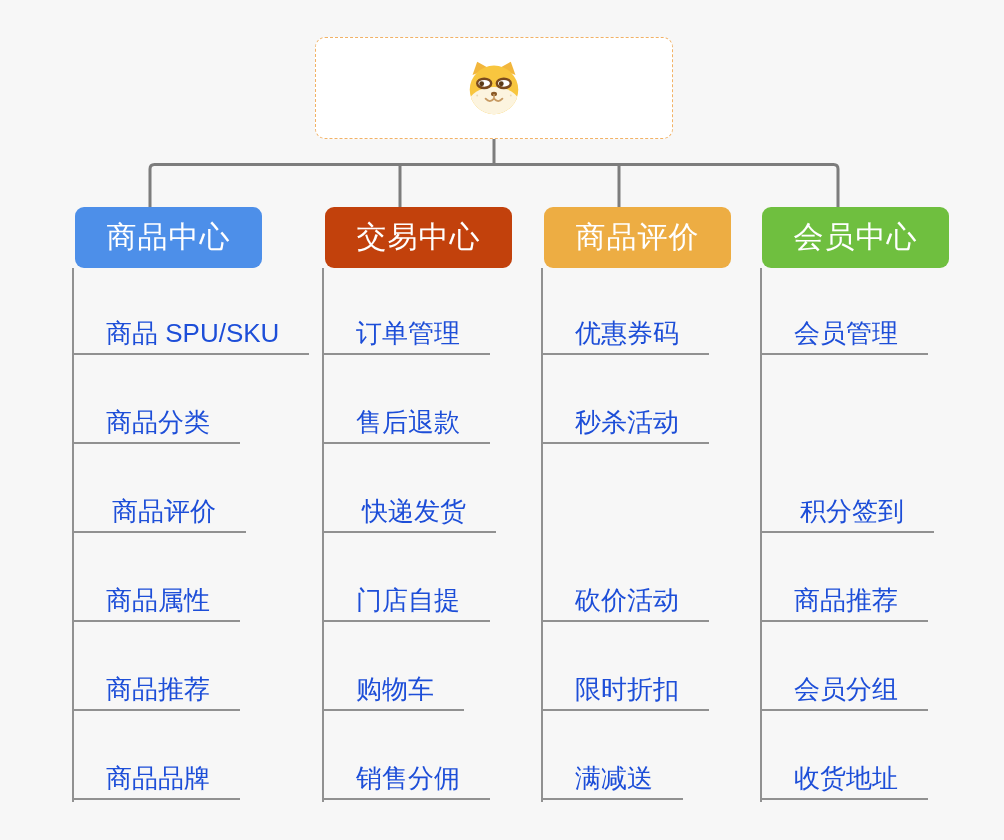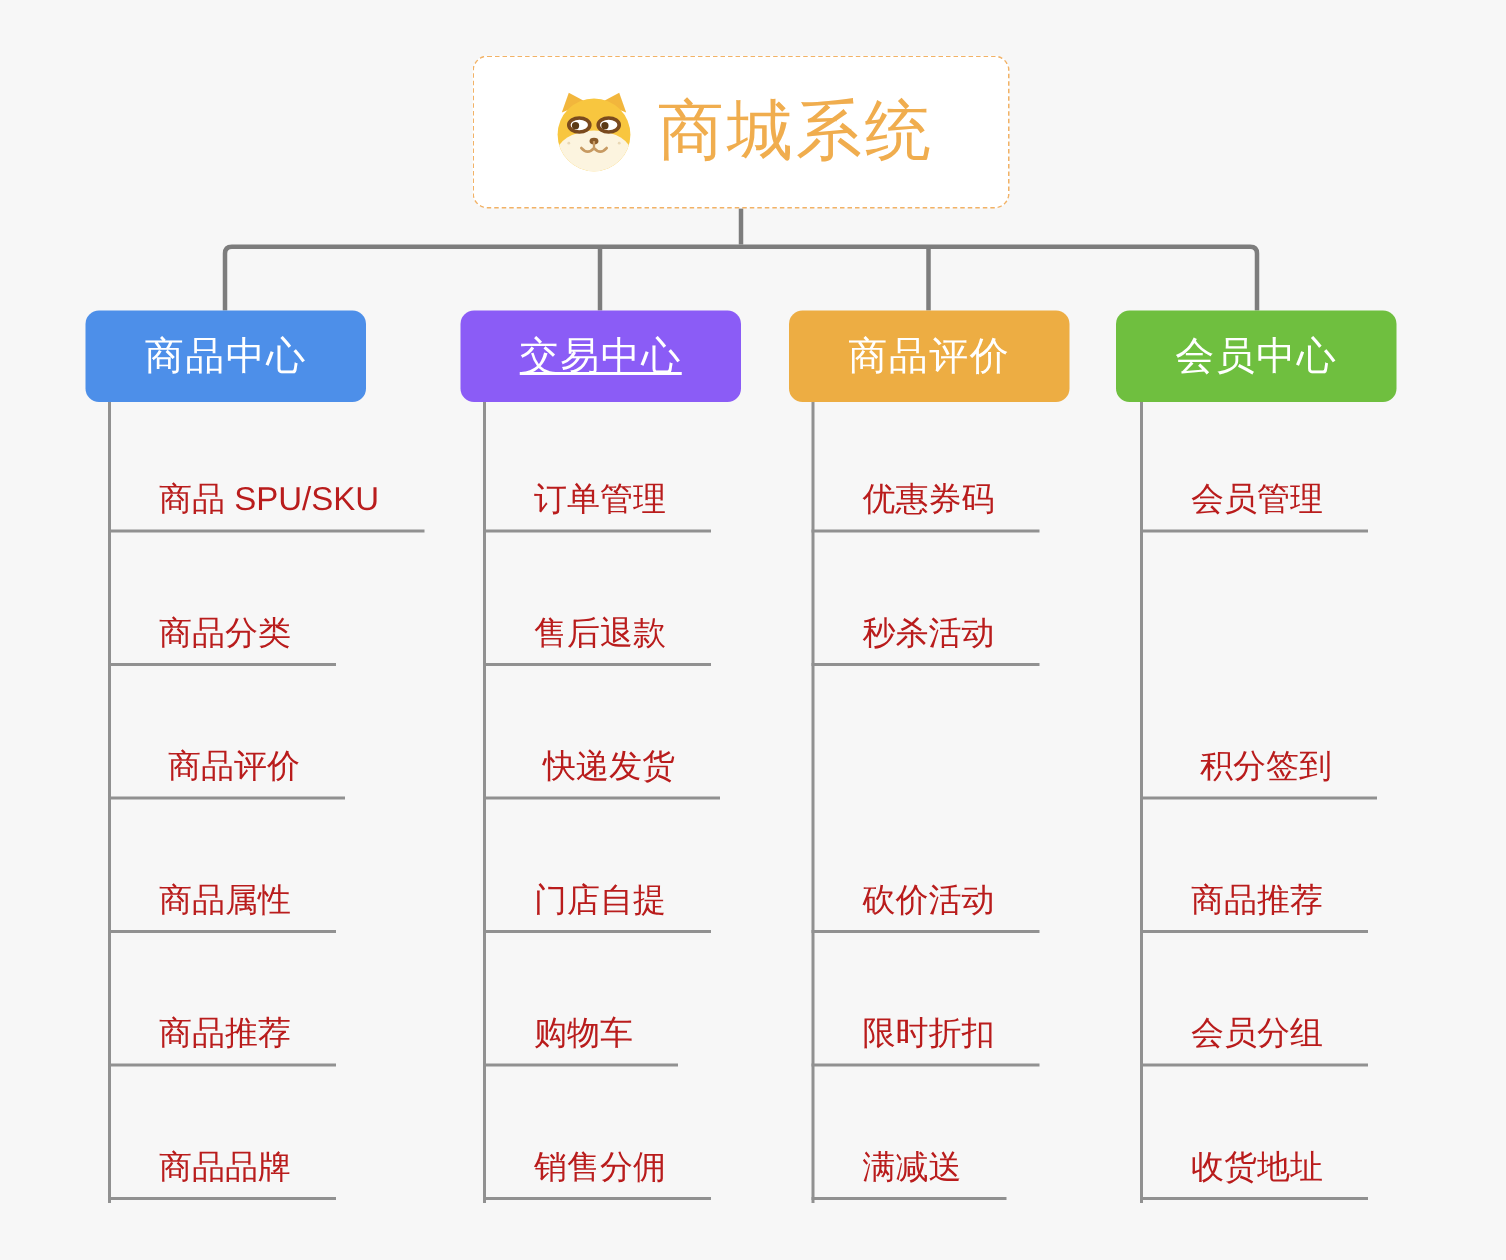--- a/index.html
+++ b/index.html
@@ -12,29 +12,29 @@
   
   .root-node{position:absolute;left:315px;top:37px;width:358px;height:102px;background:#FFFFFF;
     border:1px dashed #F2B266;border-radius:10px;box-sizing:border-box;
     display:flex;align-items:center;justify-content:center;gap:13px;}
   .root-title{font-size:44px;color:#F0AD4E;letter-spacing:2px;line-height:1;}
   .doge{width:60px;height:56px;display:inline-flex;}
 
   
   .branch{position:absolute;top:207px;width:187px;height:61px;border-radius:9px;
     display:flex;align-items:center;justify-content:center;
-    color:#FFFFFF;font-size:26px;letter-spacing:1px;cursor:default;}
+    color:#FFFFFF;font-size:30px;letter-spacing:1px;cursor:default;margin-left:18px;}
   .b0{left:57px;} .b1{left:307px;} .b2{left:526px;} .b3{left:744px;}
 
   
   .trunk{position:absolute;top:268px;width:2px;height:534px;background:#919191;}
   .t0{left:72px;} .t1{left:322px;} .t2{left:541px;} .t3{left:760px;}
 
   
-  .leaf{position:absolute;font-size:22px;line-height:28px;color:#b91c1c;white-space:nowrap;
+  .leaf{position:absolute;font-size:26px;line-height:28px;color:#1d4ed8;white-space:nowrap;
     padding:0 30px 6px 34px;border-bottom:2px solid #919191;}
   .c0{left:72px;} .c1{left:322px;} .c2{left:541px;} .c3{left:760px;}
   .r0{top:319px;} .r1{top:408px;} .r2{top:497px;padding-left:40px;} .r3{top:586px;} .r4{top:675px;} .r5{top:764px;}
 </style>
 </head>
 <body>
 
 <div class="canvas">
 
   <svg class="connectors" viewBox="0 0 1004 840">
@@ -62,25 +62,24 @@
         <ellipse cx="42.5" cy="25" rx="7.5" ry="5" fill="#FFFFFF" stroke="#7A4A1E" stroke-width="2.6"></ellipse>
         <circle cx="18.8" cy="25.5" r="2.6" fill="#5B3A16"></circle>
         <circle cx="39.8" cy="25.5" r="2.6" fill="#5B3A16"></circle>
         <ellipse cx="32" cy="36.5" rx="3.2" ry="2.4" fill="#8A5A28"></ellipse>
         <path d="M32 36.5 V41" stroke="#C79A62" stroke-width="1.6"></path>
         <path d="M23 41.5 Q27.5 46.5 32 41.5 Q36.5 46.5 41 41.5" stroke="#C79A62" stroke-width="2" fill="none" stroke-linecap="round"></path>
         <circle cx="14" cy="38" r="1" fill="#E9D8B5"></circle>
         <circle cx="50" cy="38" r="1" fill="#E9D8B5"></circle>
       </svg>
     </span>
-    <span class="root-title">商城系统</span>
   </div>
 
   <div class="branch b0" style="background: rgb(77, 143, 233);">商品中心</div>
-  <div class="branch b1" style="background: #8b5cf6; text-decoration: underline;">交易中心</div>
+  <div class="branch b1" style="background: #c2410c;">交易中心</div>
   <div class="branch b2" style="background: rgb(237, 173, 67);">商品评价</div>
   <div class="branch b3" style="background: rgb(111, 191, 63);">会员中心</div>
 
   <div class="trunk t0"></div>
   <div class="trunk t1"></div>
   <div class="trunk t2"></div>
   <div class="trunk t3"></div>
 
   <div class="leaf c0 r0">商品 SPU/SKU</div>
   <div class="leaf c0 r1">商品分类</div>

